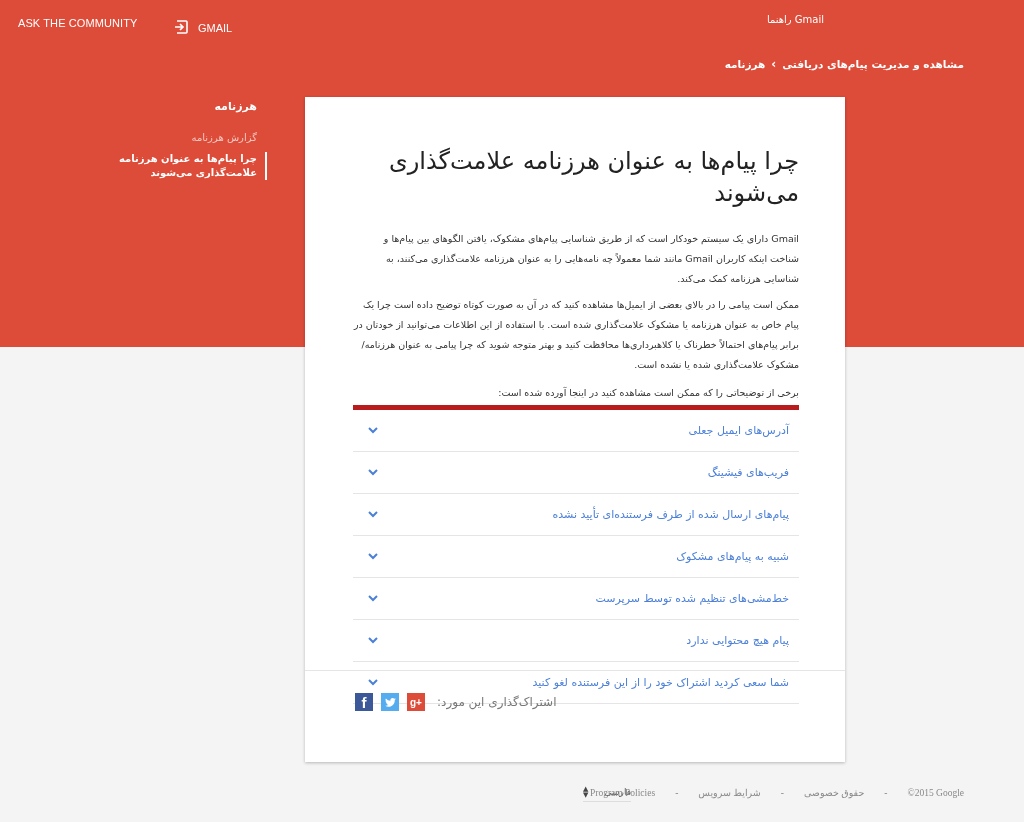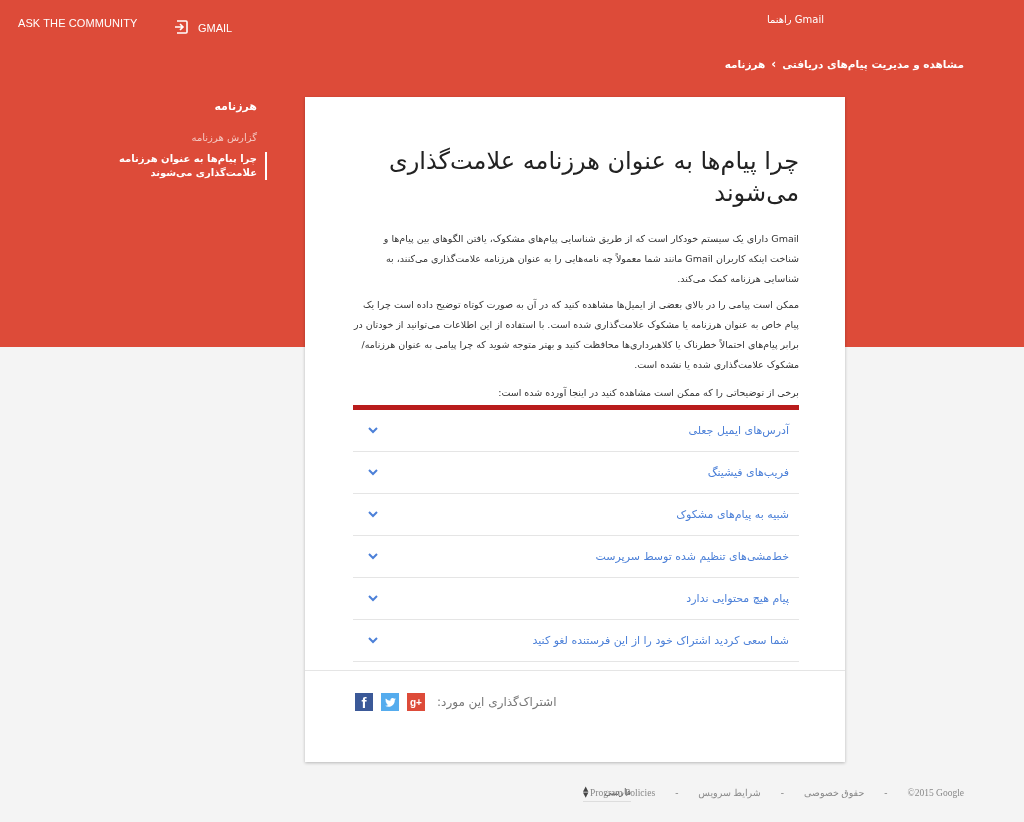--- a/index.html
+++ b/index.html
@@ -151,20 +151,28 @@
       </div>
       <div class="acc-item">
         <span class="acc-label">فریب‌های فیشینگ</span>
         <span class="acc-chevron">
             <svg width="10" height="7" viewBox="0 0 10 7">
               <path d="M1 1 L5 5 L9 1" fill="none" stroke="#4c80d8" stroke-width="2"></path>
             </svg>
           </span>
       </div>
       <div class="acc-item">
+        <span class="acc-label">پیام‌های ارسال شده از طرف فرستنده‌ای تأیید نشده</span>
+        <span class="acc-chevron">
+            <svg width="10" height="7" viewBox="0 0 10 7">
+              <path d="M1 1 L5 5 L9 1" fill="none" stroke="#4c80d8" stroke-width="2"></path>
+            </svg>
+          </span>
+      </div>
+      <div class="acc-item">
         <span class="acc-label">شبیه به پیام‌های مشکوک</span>
         <span class="acc-chevron">
             <svg width="10" height="7" viewBox="0 0 10 7">
               <path d="M1 1 L5 5 L9 1" fill="none" stroke="#4c80d8" stroke-width="2"></path>
             </svg>
           </span>
       </div>
       <div class="acc-item">
         <span class="acc-label">خط‌مشی‌های تنظیم شده توسط سرپرست</span>
         <span class="acc-chevron">

